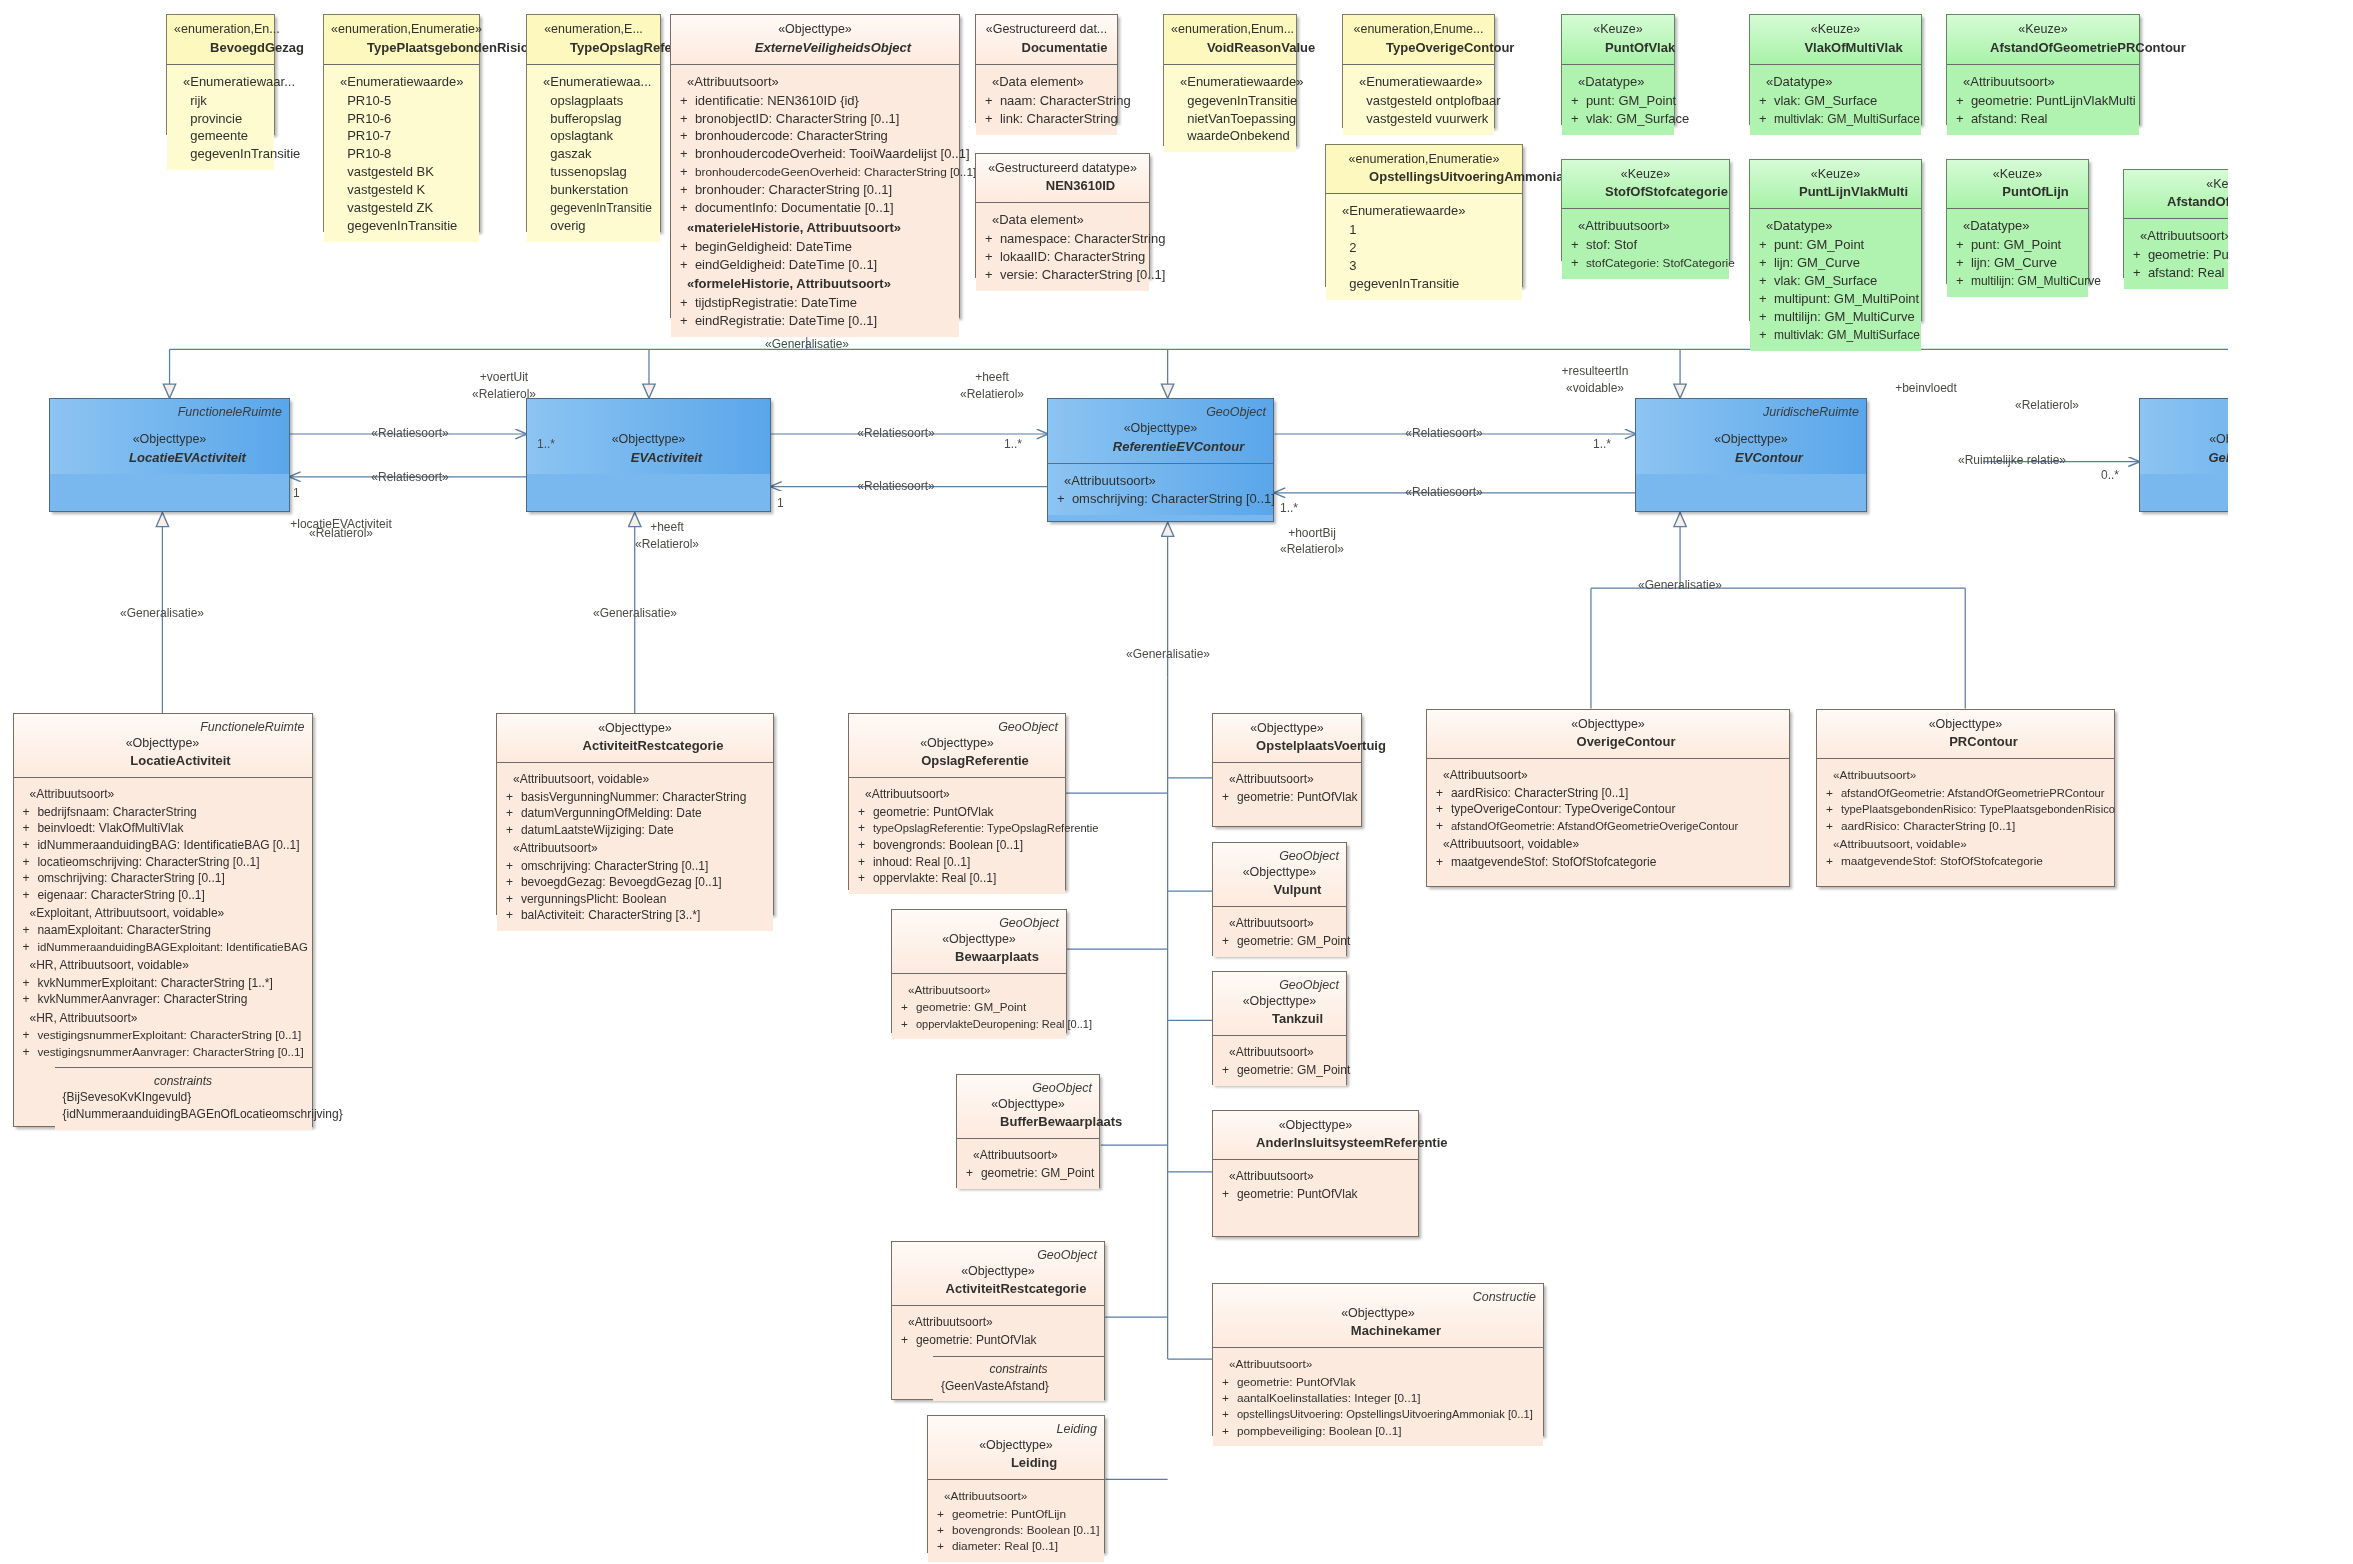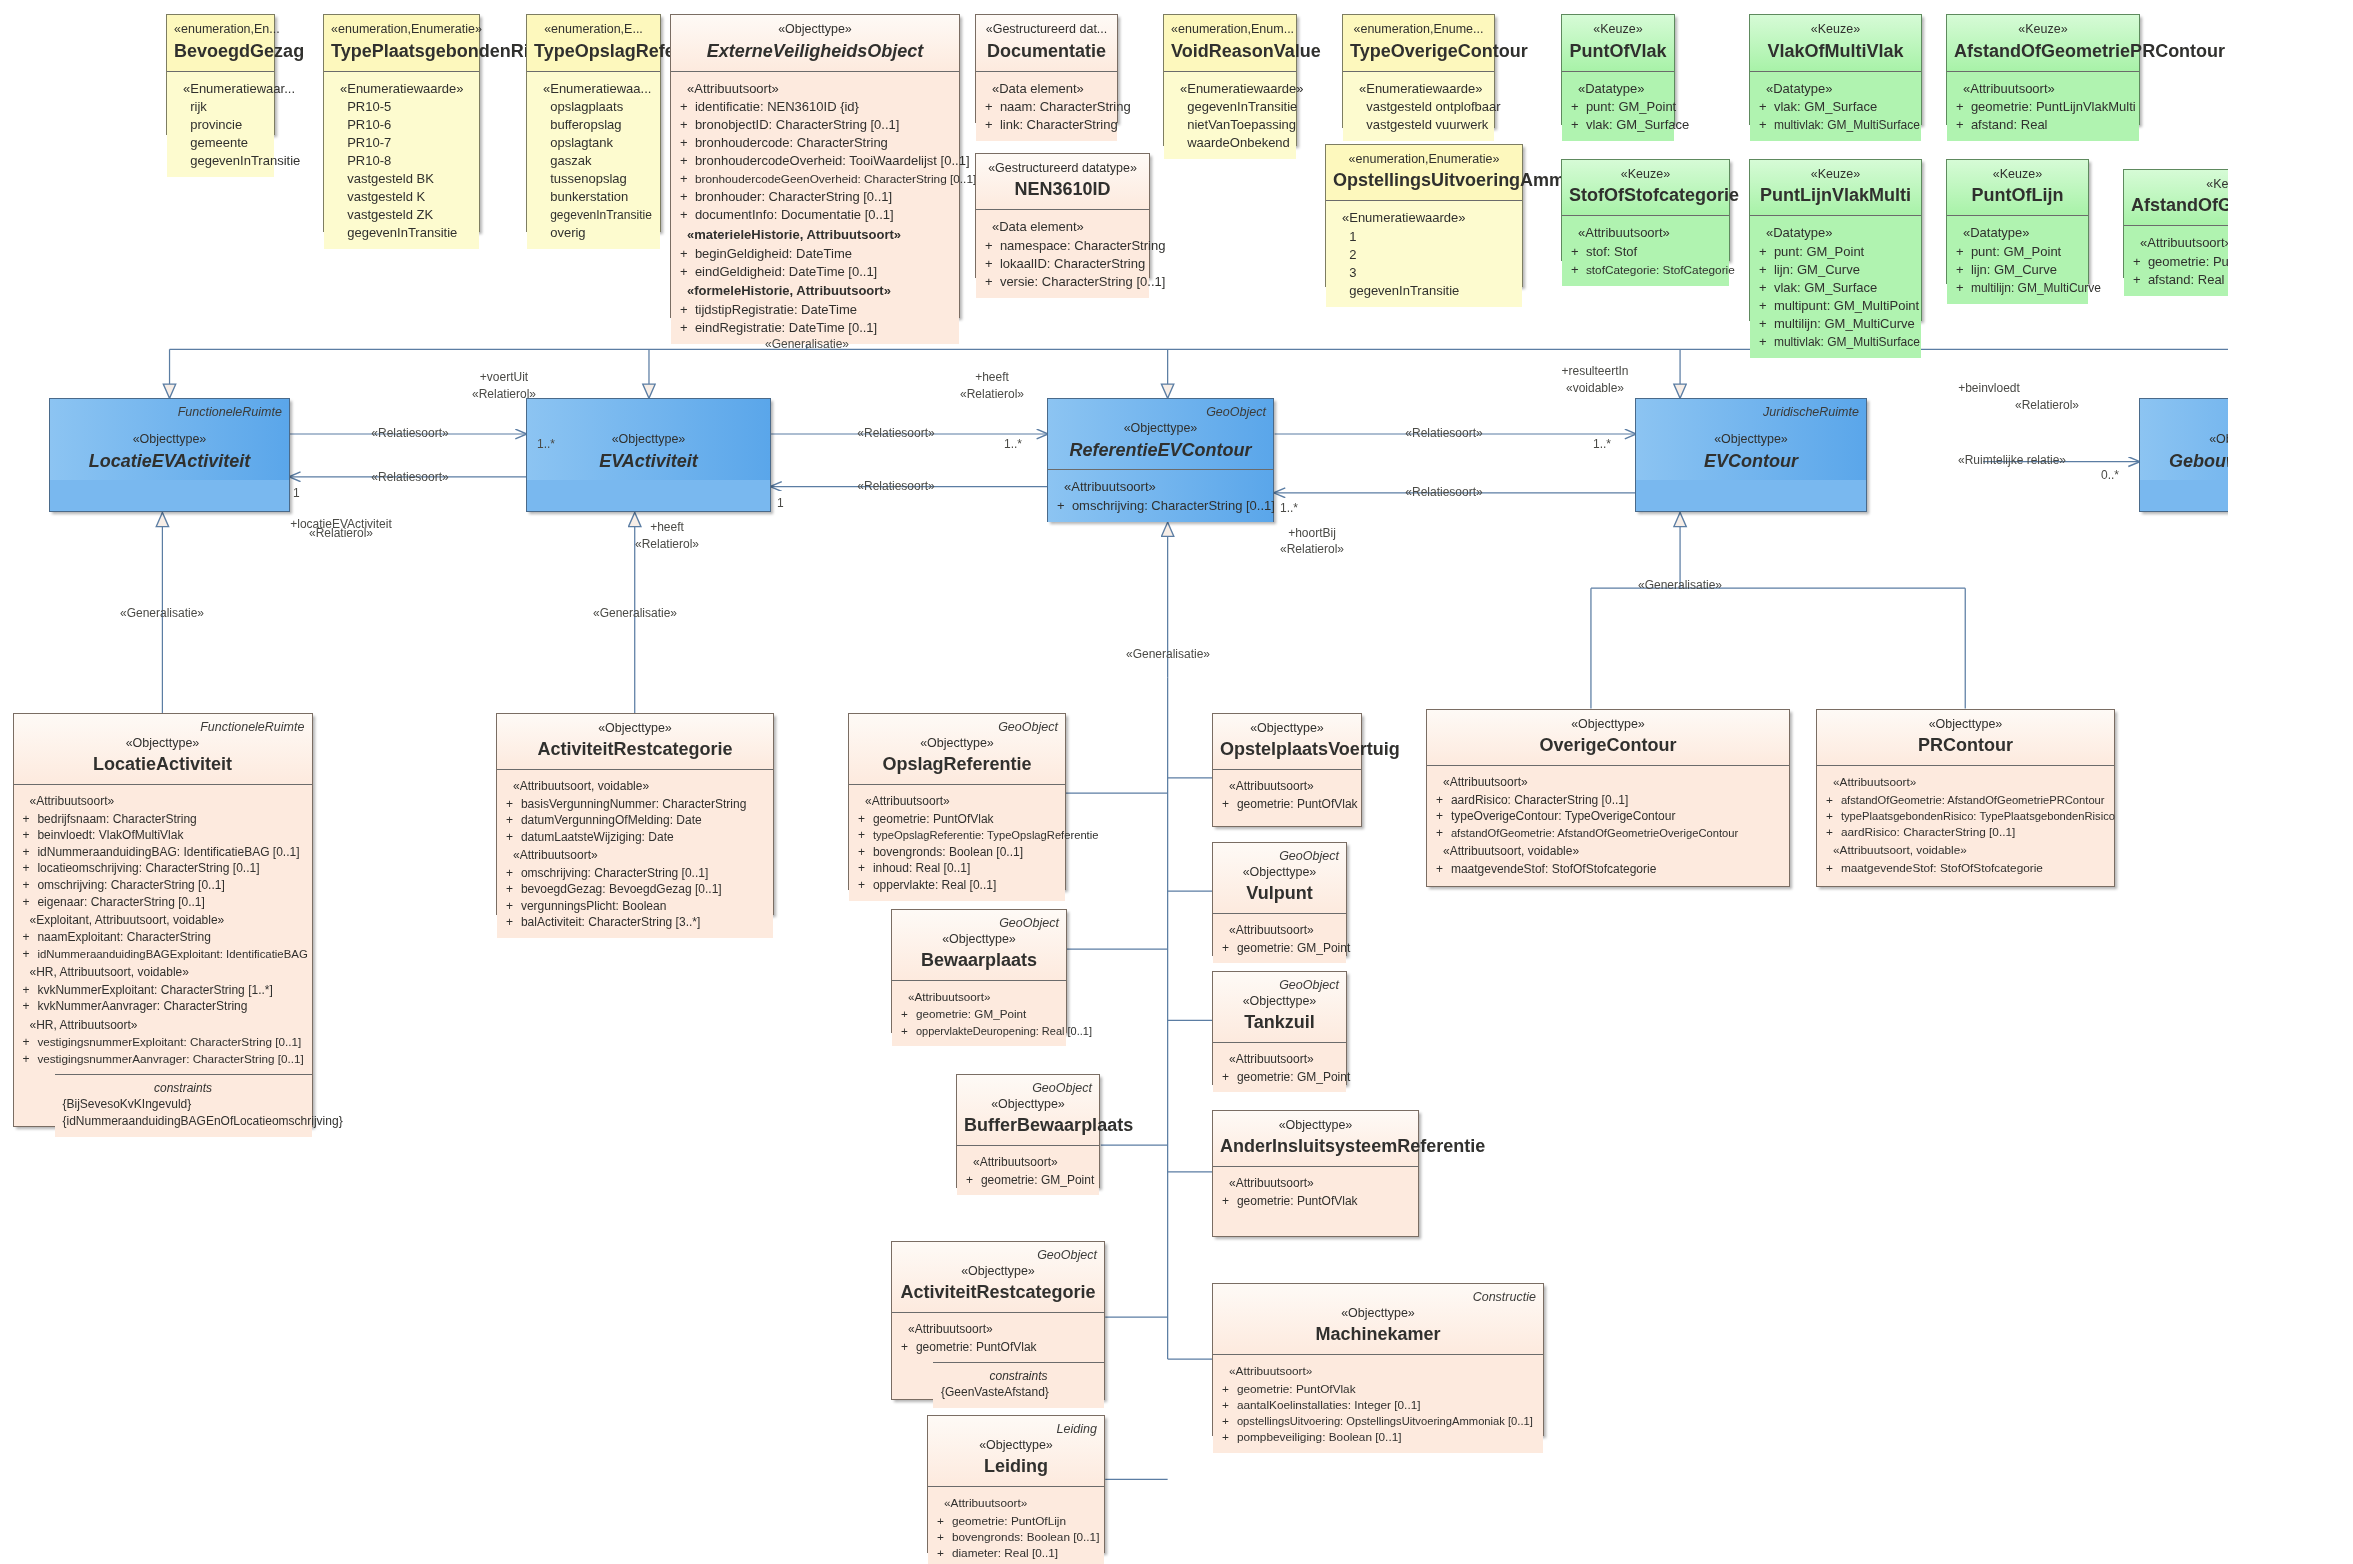--- a/index.html
+++ b/index.html
@@ -6,21 +6,21 @@
   html,body{margin:0;padding:0;background:#ffffff;}
   body{font-family:"Liberation Sans", sans-serif;}
   #canvas{position:relative;width:2228px;height:1564px;background:#fff;overflow:hidden;}
 
   
   .cls{position:absolute;box-sizing:border-box;border:1.3px solid #6b6b6b;
        box-shadow:2.7px 2.7px 2.7px rgba(0,0,0,.30);font-size:13px;color:#30302e;line-height:1.38;}
   .cls .hdr{padding:6.2px 7.1px 7.1px 7.1px;text-align:center;position:relative;}
   .cls .pkg{position:absolute;right:7.1px;top:4.5px;font-style:italic;font-size:12.5px;color:#3b3b39;}
   .cls .stereo{display:block;font-size:12.5px;}
-  .cls .nm{display:block;font-weight:bold;font-size:18px;}
+  .cls .nm{display:block;font-weight:bold;font-size:13px;margin-left:36px;}
   .cls .nm.ital{font-style:italic;}
   .cls .sep{border-top:1.3px solid #6b6b6b;}
   .cls .body{padding:6.2px 5.3px 7.1px 5.3px;}
   .cls .grp{padding:1.8px 0 0.9px 10.7px;}
   .cls .attr{white-space:nowrap;padding-left:3.6px;}
   .cls .attr .pl{display:inline-block;width:15px;}
   .cls .attr .tx{display:inline-block;}
   .cls .cons{padding:4.5px 5.3px 7.1px 5.3px;text-align:center;font-style:italic;margin-left:41px;}
   .cls .consline{text-align:left;font-style:normal;padding-left:2.7px;white-space:nowrap;}
 
@@ -619,21 +619,21 @@
 
   <div class="lbl c" style="left:1595px;top:364px;">+resulteertIn</div>
   <div class="lbl c" style="left:1595px;top:381px;">«voidable»</div>
   <div class="lbl c" style="left:1444px;top:426px;">«Relatiesoort»</div>
   <div class="lbl" style="left:1593px;top:437px;">1..*</div>
   <div class="lbl c" style="left:1444px;top:485px;">«Relatiesoort»</div>
   <div class="lbl" style="left:1280px;top:501px;">1..*</div>
   <div class="lbl c" style="left:1312px;top:526px;">+hoortBij</div>
   <div class="lbl c" style="left:1312px;top:542px;">«Relatierol»</div>
 
-  <div class="lbl c" style="left:1989px;top:381px;text-align:right;">+beinvloedt</div>
+  <div class="lbl c" style="left:1926px;top:381px;text-align:right;">+beinvloedt</div>
   <div class="lbl c" style="left:2047px;top:398px;">«Relatierol»</div>
   <div class="lbl c" style="left:2012px;top:453px;">«Ruimtelijke relatie»</div>
   <div class="lbl" style="left:2101px;top:468px;">0..*</div>
 
   <div class="lbl c" style="left:162px;top:606px;">«Generalisatie»</div>
   <div class="lbl c" style="left:635px;top:606px;">«Generalisatie»</div>
   <div class="lbl c" style="left:1168px;top:647px;">«Generalisatie»</div>
   <div class="lbl c" style="left:1680px;top:578px;">«Generalisatie»</div>
 
 </div>

